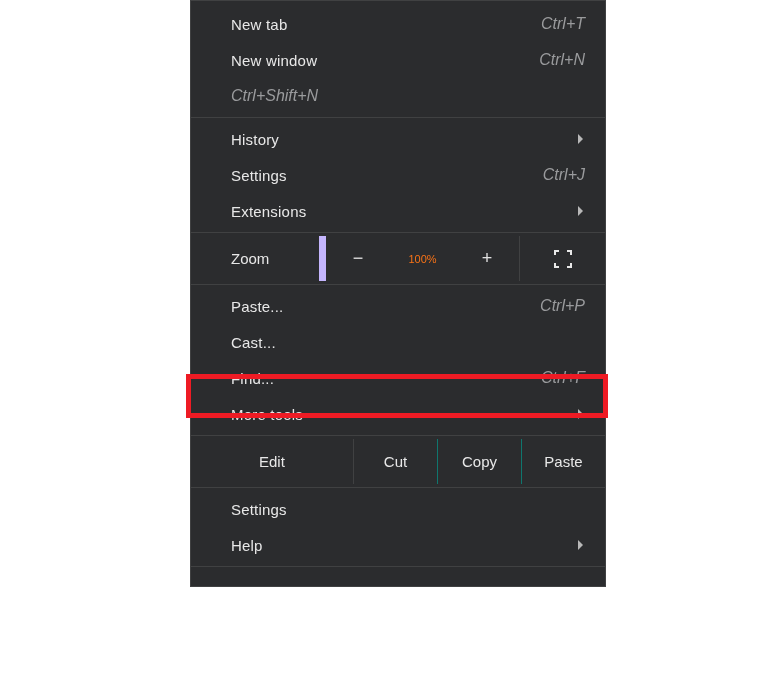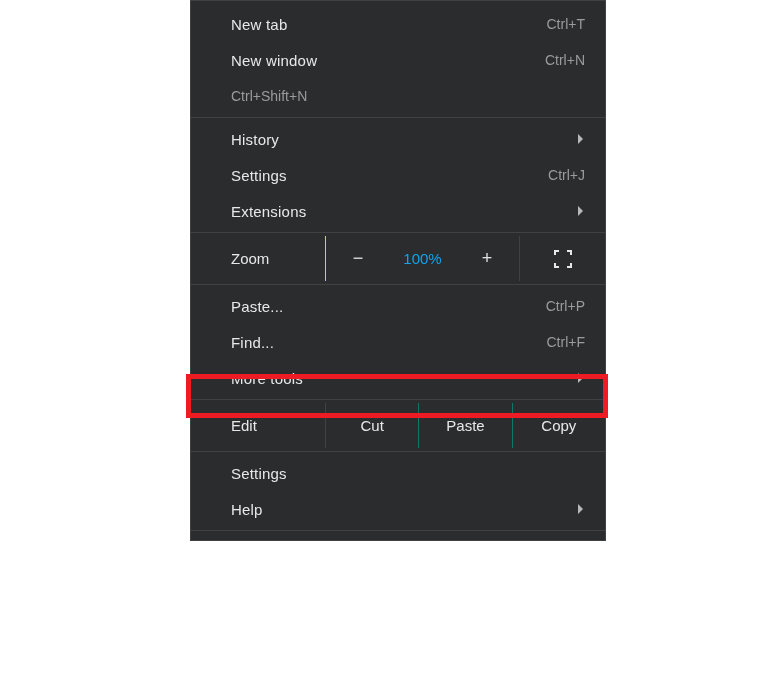--- a/index.html
+++ b/index.html
@@ -16,37 +16,38 @@
       color: #e8e8e8;
     }
     .menu-wrap {
       position: absolute;
       left: 190px;
       top: 0;
       width: 416px;
       background: #2b2c2e;
       border: 1px solid #404142;
       padding-top: 5px;
-      padding-bottom: 6px;
+      padding-bottom: 16px;
     }
     .menu-item {
       display: flex;
       align-items: center;
       justify-content: space-between;
       height: 36px;
       padding: 0 20px 0 40px;
       cursor: default;
     }
     .menu-item .label {
       color: #e8e8e8;
       letter-spacing: 0.2px;
     }
     .menu-item .shortcut {
       color: #9a9b9d;
-      font-size: 14px;
+      font-size: 16px;
+      font-style: italic;
     }
     .chevron {
       width: 0;
       height: 0;
       border-top: 5px solid transparent;
       border-bottom: 5px solid transparent;
       border-left: 5px solid #b8b8b8;
       margin-right: 2px;
     }
     .separator {
@@ -59,40 +60,40 @@
     .zoom-row {
       display: flex;
       align-items: stretch;
       height: 45px;
     }
     .zoom-label-cell {
       width: 135px;
       padding-left: 40px;
       display: flex;
       align-items: center;
-      border-right: 1px solid #c4b5fd;
+      border-right: 7px solid #c4b5fd;
     }
     .zoom-signs-cell {
       display: flex;
       align-items: center;
       justify-content: space-between;
       flex: 1;
       border-right: 1px solid #404142;
       padding: 0 22px;
     }
     .zoom-btn {
       color: #e0e0e0;
       font-size: 18px;
       cursor: pointer;
       width: 20px;
       text-align: center;
     }
     .zoom-pct {
-      color: #0ea5e9;
-      font-size: 15px;
+      color: #f97316;
+      font-size: 11px;
     }
     .fullscreen-cell {
       width: 85px;
       display: flex;
       align-items: center;
       justify-content: center;
     }
     .fullscreen-icon svg { display:block; }
 
     
@@ -100,20 +101,21 @@
       display: flex;
       align-items: stretch;
       height: 45px;
     }
     .edit-label-cell {
       width: 135px;
       padding-left: 40px;
       display: flex;
       align-items: center;
       border-right: 1px solid #404142;
+      margin-left: 28px;
     }
     .edit-btn {
       flex: 1;
       display: flex;
       align-items: center;
       justify-content: center;
       border-right: 1px solid #0f766e;
       cursor: pointer;
     }
     .edit-btn:last-child { border-right: none; }
@@ -181,42 +183,45 @@
     </div>
   </div>
 
   <div class="separator"></div>
 
   <div class="menu-item">
     <span class="label">Paste...</span>
     <span class="shortcut">Ctrl+P</span>
   </div>
   <div class="menu-item">
+    <span class="label">Cast...</span>
+  </div>
+  <div class="menu-item">
     <span class="label">Find...</span>
     <span class="shortcut">Ctrl+F</span>
   </div>
   <div class="menu-item">
     <span class="label">More tools</span>
     <span class="chevron"></span>
   </div>
 
   <div class="separator"></div>
 
   <div class="edit-row">
     <div class="edit-label-cell">
       <span class="label">Edit</span>
     </div>
     <div class="edit-btn">
       <span>Cut</span>
     </div>
     <div class="edit-btn">
+      <span>Copy</span>
+    </div>
+    <div class="edit-btn">
       <span>Paste</span>
-    </div>
-    <div class="edit-btn">
-      <span>Copy</span>
     </div>
   </div>
 
   <div class="separator"></div>
 
   <div class="menu-item">
     <span class="label">Settings</span>
   </div>
   <div class="menu-item">
     <span class="label">Help</span>

